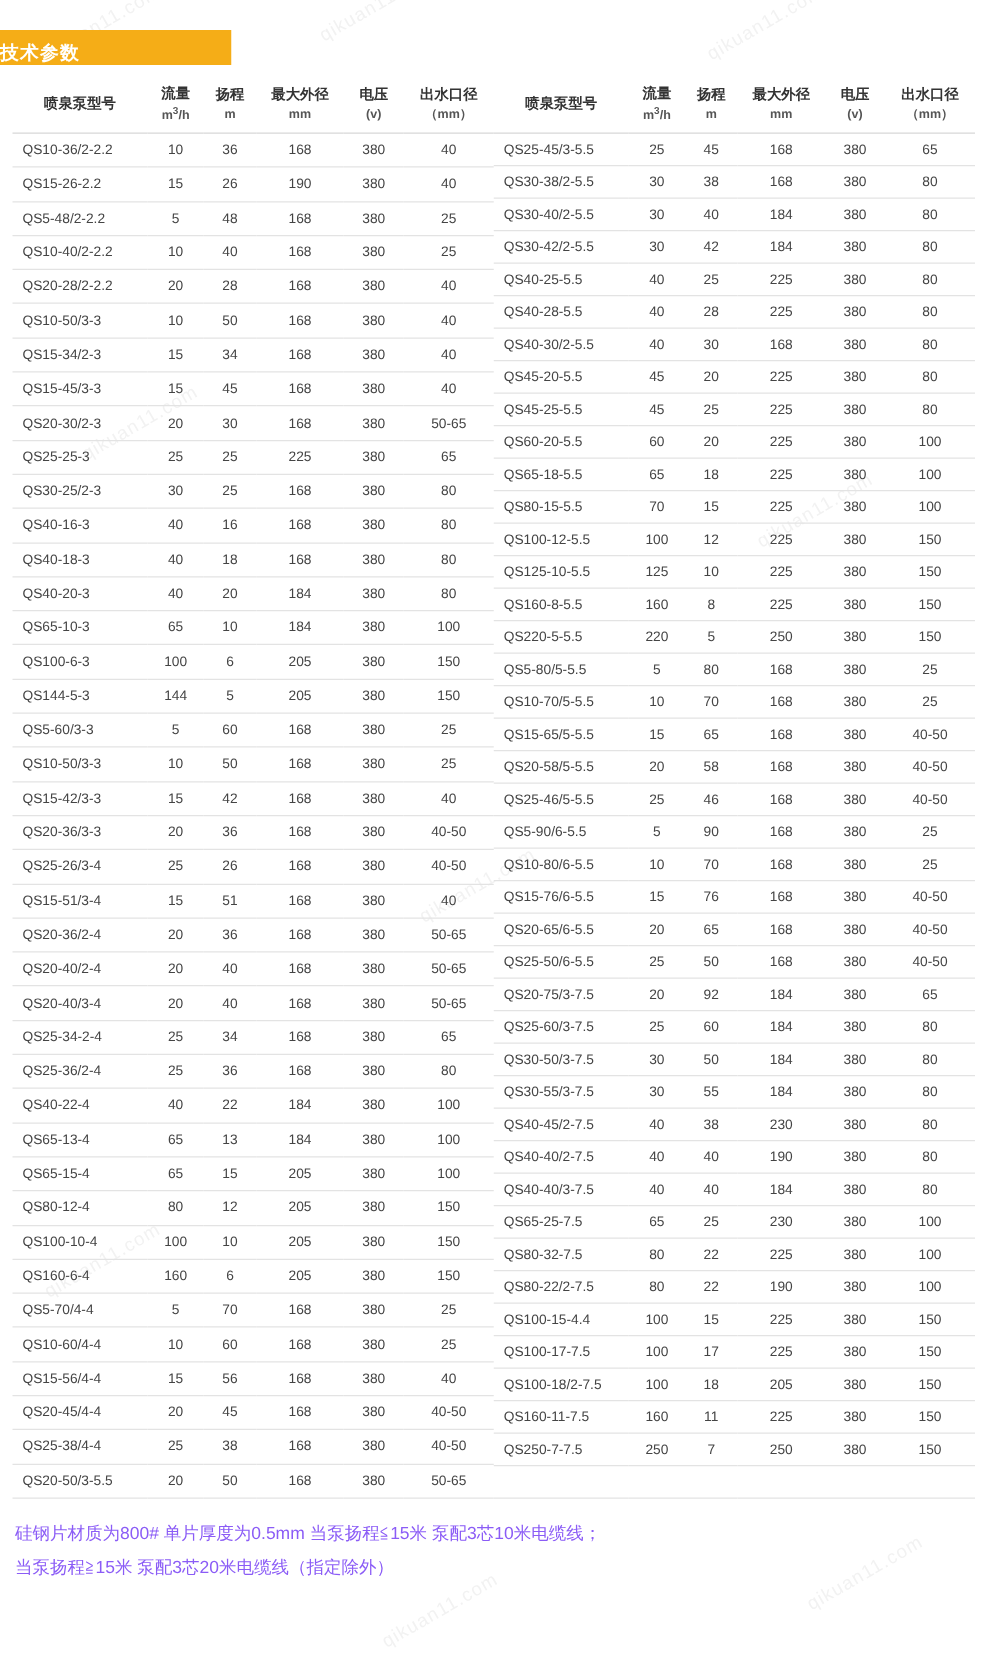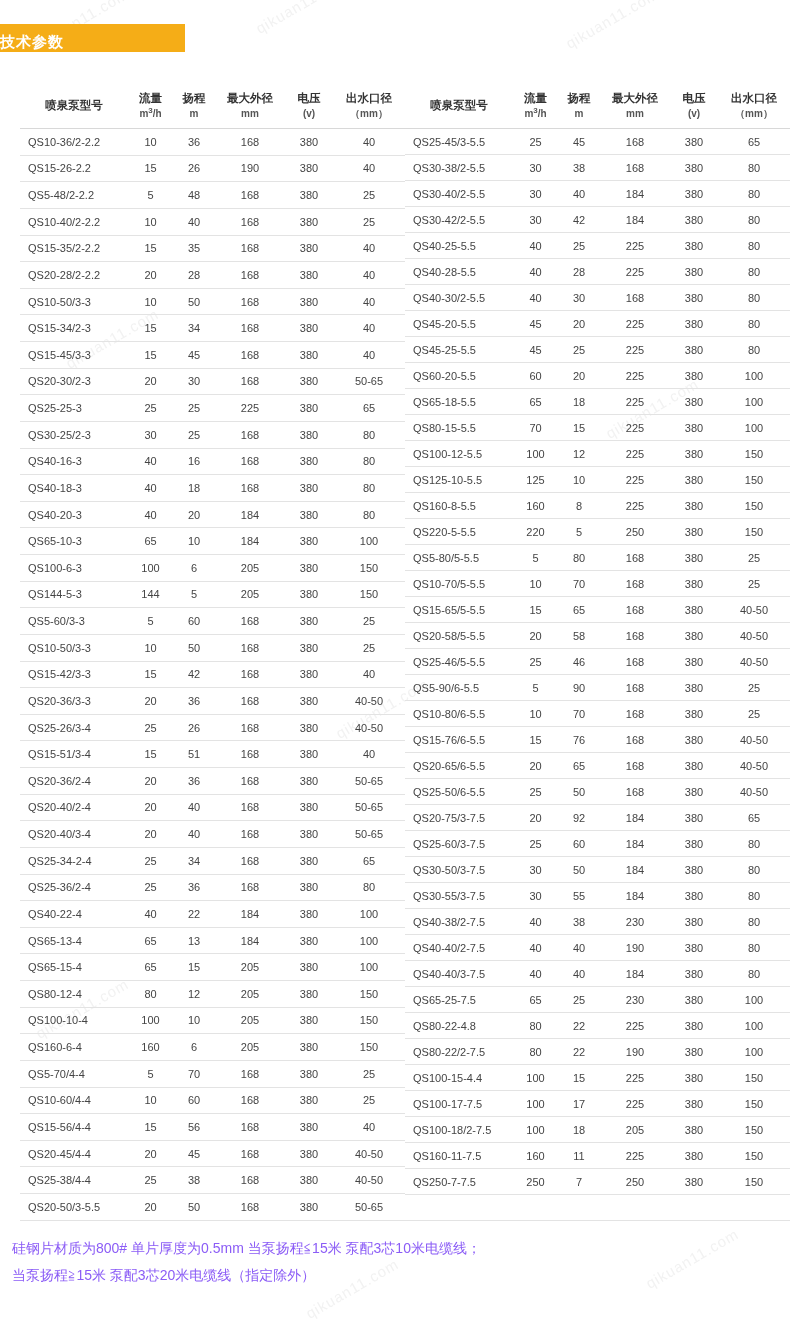--- a/index.html
+++ b/index.html
@@ -41,22 +41,22 @@
     box-sizing: border-box;
   }
   .title-bar .title-text {
     color: #ffffff;
     font-size: 15px;
     font-weight: bold;
     letter-spacing: 1px;
   }
   .tables-wrap {
     display: flex;
-    margin-top: 32px;
-    padding: 0 20px;
+    margin-top: 10px;
+    padding: 0 10px;
     box-sizing: border-box;
   }
   table.spec {
     border-collapse: collapse;
     width: 385px;
     table-layout: fixed;
   }
   table.spec th, table.spec td {
     border-bottom: 1px solid #e3e3e3;
     font-size: 11px;
@@ -170,28 +170,20 @@
           </tr>
           <tr>
             <td class="model">QS10-40/2-2.2</td>
             <td>10</td>
             <td>40</td>
             <td>168</td>
             <td>380</td>
             <td>25</td>
           </tr>
           <tr>
-            <td class="model">QS15-35/2-2.2</td>
-            <td>15</td>
-            <td>35</td>
-            <td>168</td>
-            <td>380</td>
-            <td>40</td>
-          </tr>
-          <tr>
             <td class="model">QS20-28/2-2.2</td>
             <td>20</td>
             <td>28</td>
             <td>168</td>
             <td>380</td>
             <td>40</td>
           </tr>
           <tr>
             <td class="model">QS10-50/3-3</td>
             <td>10</td>
@@ -731,21 +723,21 @@
           </tr>
           <tr>
             <td class="model">QS30-55/3-7.5</td>
             <td>30</td>
             <td>55</td>
             <td>184</td>
             <td>380</td>
             <td>80</td>
           </tr>
           <tr>
-            <td class="model">QS40-38/2-7.5</td>
+            <td class="model">QS40-45/2-7.5</td>
             <td>40</td>
             <td>38</td>
             <td>230</td>
             <td>380</td>
             <td>80</td>
           </tr>
           <tr>
             <td class="model">QS40-40/2-7.5</td>
             <td>40</td>
             <td>40</td>
@@ -763,21 +755,21 @@
           </tr>
           <tr>
             <td class="model">QS65-25-7.5</td>
             <td>65</td>
             <td>25</td>
             <td>230</td>
             <td>380</td>
             <td>100</td>
           </tr>
           <tr>
-            <td class="model">QS80-22-4.8</td>
+            <td class="model">QS80-32-7.5</td>
             <td>80</td>
             <td>22</td>
             <td>225</td>
             <td>380</td>
             <td>100</td>
           </tr>
           <tr>
             <td class="model">QS80-22/2-7.5</td>
             <td>80</td>
             <td>22</td>

